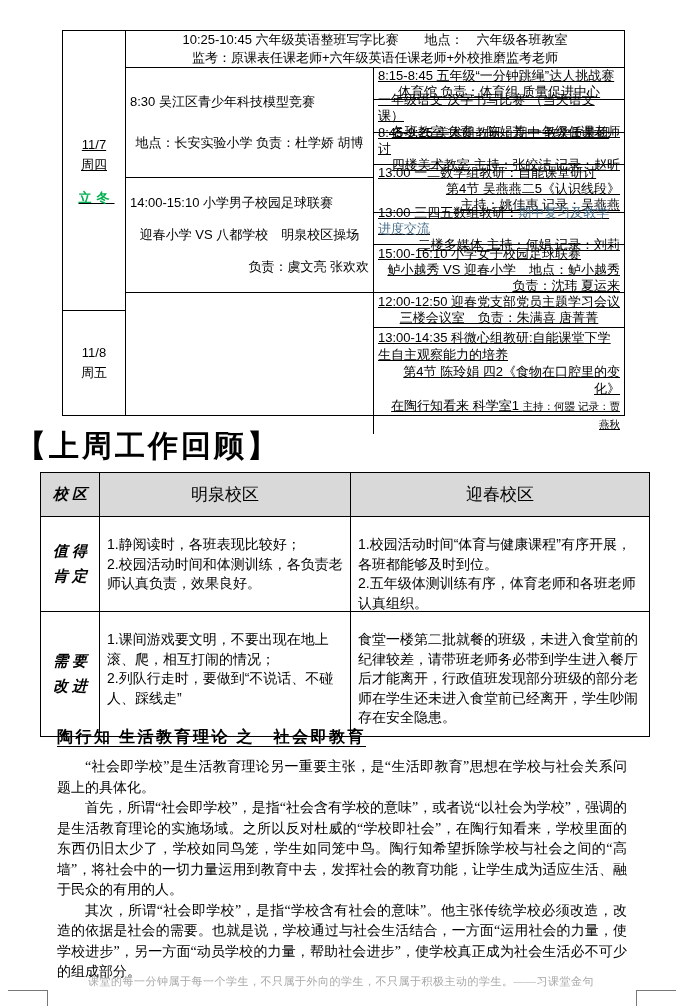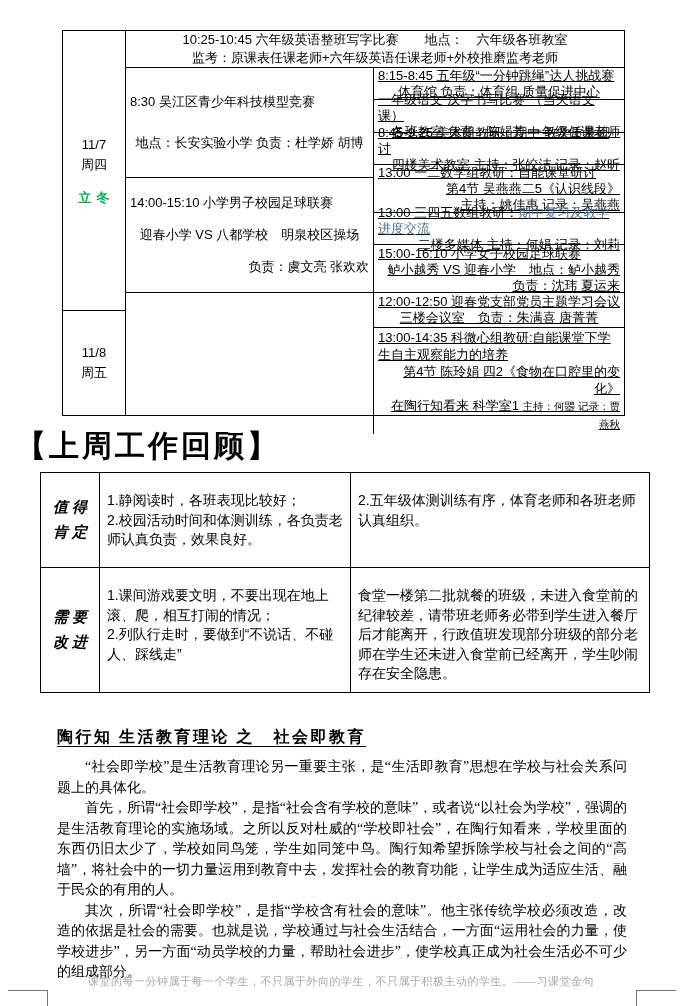--- a/index.html
+++ b/index.html
@@ -5,21 +5,21 @@
   html,body{margin:0;padding:0;background:#ffffff;}
   .page{position:relative;width:682px;height:1006px;background:#fff;overflow:hidden;
         font-family:"Liberation Sans",sans-serif;color:#000;}
 
   
   .top-table{position:absolute;left:62px;top:30px;width:561px;height:384px;
              border:1px solid #000;display:flex;font-size:13px;box-sizing:content-box;}
   .tt-left{width:62px;border-right:1px solid #000;display:flex;flex-direction:column;}
   .tt-date{display:flex;flex-direction:column;align-items:center;justify-content:center;
            box-sizing:border-box;}
-  .tt-date-thu{height:280px;border-bottom:1px solid #000;}
+  .tt-date-thu{height:280px;border-bottom:1px solid #000;text-decoration:underline;}
   .tt-date-fri{flex:1;justify-content:center;}
   .date-line{line-height:20px;}
   .solar-term{margin-top:14px;color:#00b050;font-weight:bold;letter-spacing:5px;
               font-family:"Liberation Serif",serif;font-size:13px;padding-left:5px;}
   .tt-main{flex:1;display:flex;flex-direction:column;}
   .tt-rowA{height:54px;border-bottom:1px solid #000;display:flex;flex-direction:column;
            justify-content:space-evenly;}
   .tt-thu{height:224px;border-bottom:1px solid #000;display:flex;}
   .tt-fri{flex:1;display:flex;}
   .tt-mid{width:247px;border-right:1px solid #000;display:flex;flex-direction:column;}
@@ -163,31 +163,37 @@
             </div>
           </div>
         </div>
       </div>
     </div>
   </div>
 
   <div class="review-heading">【上周工作回顾】</div>
 
   <div class="review-table">
+    <div class="rt-row rt-head">
+      <div class="rt-c1 callig">校区</div>
+      <div class="rt-c2 rt-campus">明泉校区</div>
+      <div class="rt-c3 rt-campus">迎春校区</div>
+    </div>
 
     <div class="rt-row rt-r1">
       <div class="rt-c1 callig">
         <div class="rt-label-line">值得</div>
         <div class="rt-label-line">肯定</div>
       </div>
       <div class="rt-c2 rt-content">
         <p class="rt-item">1.静阅读时，各班表现比较好；</p>
         <p class="rt-item">2.校园活动时间和体测训练，各负责老师认真负责，效果良好。</p>
       </div>
       <div class="rt-c3 rt-content">
+        <p class="rt-item">1.校园活动时间“体育与健康课程”有序开展，各班都能够及时到位。</p>
         <p class="rt-item">2.五年级体测训练有序，体育老师和各班老师认真组织。</p>
       </div>
     </div>
 
     <div class="rt-row rt-r2">
       <div class="rt-c1 callig">
         <div class="rt-label-line">需要</div>
         <div class="rt-label-line">改进</div>
       </div>
       <div class="rt-c2 rt-content">

